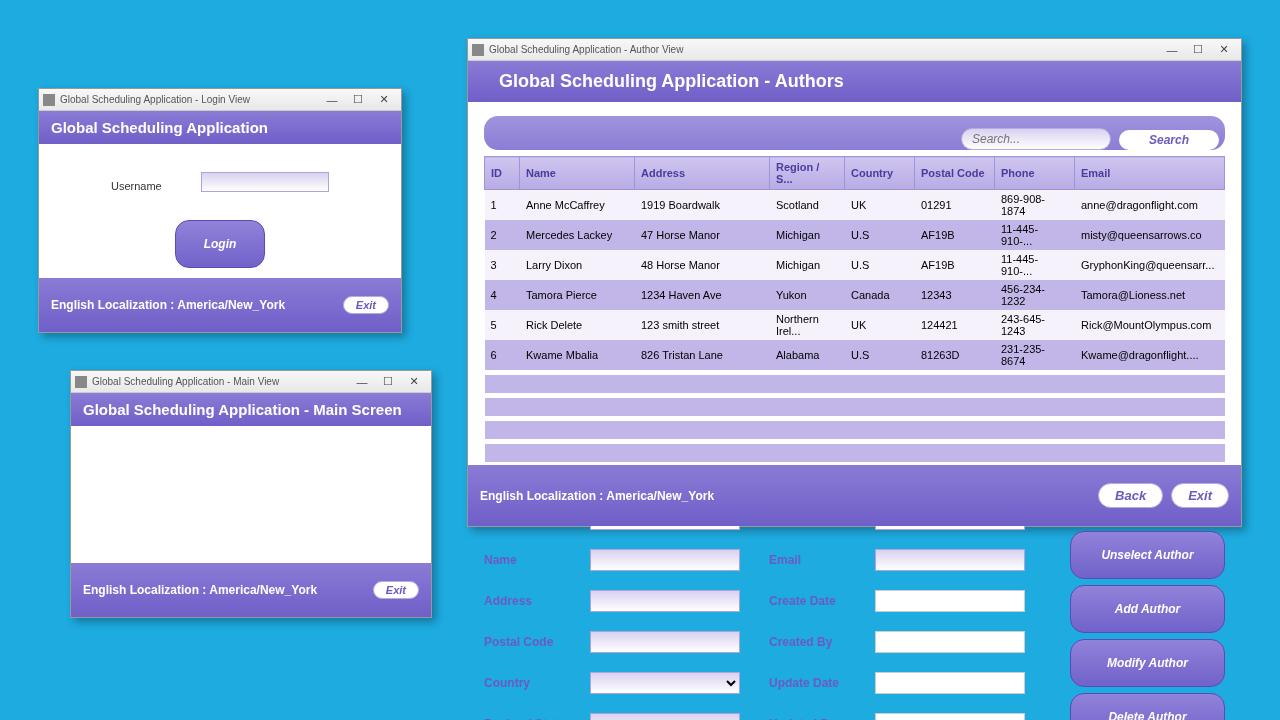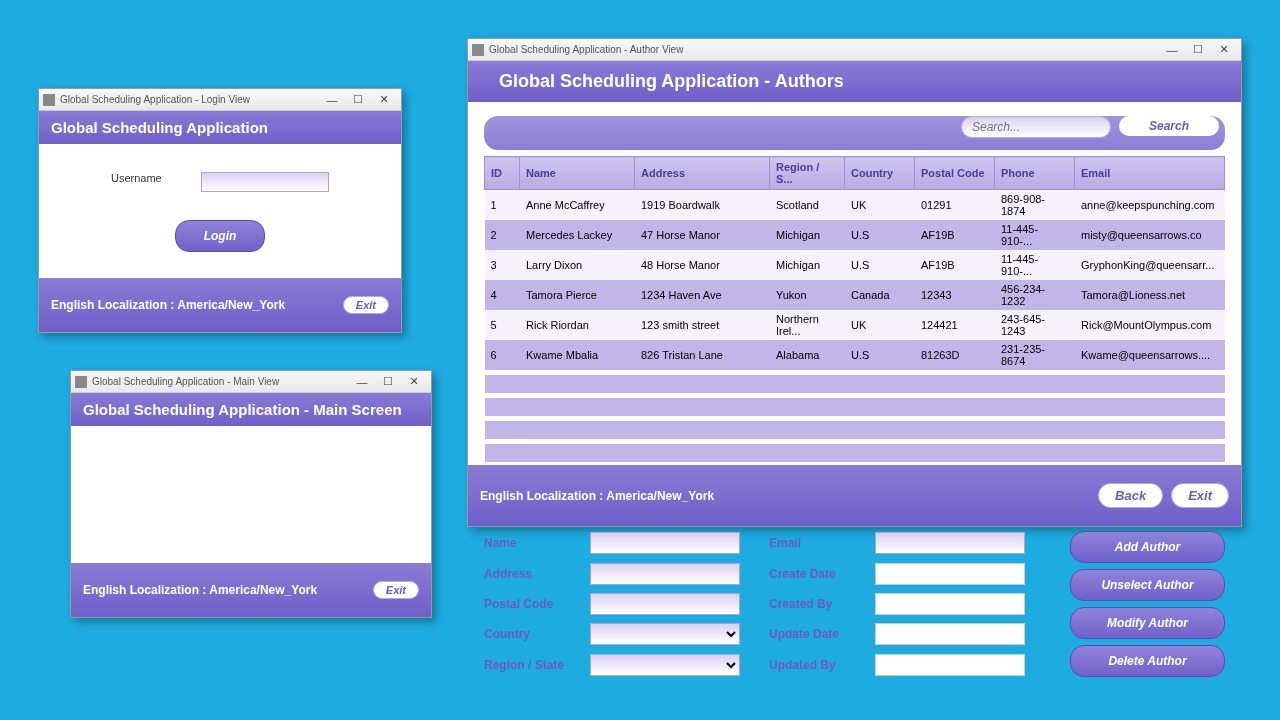--- a/index.html
+++ b/index.html
@@ -14,46 +14,46 @@
 
 .appheader { background: linear-gradient(#8a7bd6,#6f5fc8); color: #fff; padding: 10px 31px; font-size: 18px; font-weight: bold; }
 .appheader.small { font-size: 15px; padding: 8px 12px; }
 
 .footer { position: absolute; left: 0; right: 0; bottom: 0; background: linear-gradient(#8a7bd6,#6f5fc8); color: #fff; padding: 18px 12px; font-size: 12px; font-weight: bold; display: flex; align-items: center; }
 .footer .spacer { flex: 1; }
 
 .pillbtn { background: #fff; color: #6b5bc0; border: 1px solid #b7aae0; border-radius: 12px; padding: 2px 12px; font-size: 11px; font-weight: bold; font-style: italic; cursor: pointer; }
 .pillbtn.big { border-radius: 14px; padding: 4px 16px; font-size: 13px; }
 
-.purplebtn { background: linear-gradient(#9182da,#7062c9); color: #fff; border: 1px solid #5a4bb0; border-radius: 14px; padding: 8px 20px; font-size: 12px; font-weight: bold; font-style: italic; cursor: pointer; }
+.purplebtn { background: linear-gradient(#9182da,#7062c9); color: #fff; border: 1px solid #5a4bb0; border-radius: 14px; padding: 16px 20px; font-size: 12px; font-weight: bold; font-style: italic; cursor: pointer; }
 .purplebtn.wider { width: 155px; text-align: center; display: inline-block; }
 
 .inp { background: linear-gradient(#d9d1ef,#fff); border: 1px solid #b0a3dc; height: 20px; padding: 1px 4px; font-size: 11px; }
 .inp.ro { background: #fff; border: 1px solid #ccc; }
 
 
 #w-login { left: 38px; top: 88px; width: 364px; height: 245px; }
 #w-login .form { padding: 24px 0 0 0; }
-#w-login .row { display: flex; align-items: flex-start; justify-content: center; margin: 4px 16px; }
+#w-login .row { display: flex; align-items: flex-end; justify-content: center; margin: 4px 16px; }
 #w-login .lbl { width: 80px; text-align: left; font-size: 11px; color: #333; margin-right: 10px; }
 #w-login .inp { width: 128px; }
 #w-login .btnrow { text-align: center; margin-top: 28px; }
 #w-login .purplebtn { width: 90px; }
 
 
 #w-main { left: 70px; top: 370px; width: 362px; height: 248px; }
 #w-main .content { text-align: center; padding-top: 20px; }
 #w-main .welcome { color: #6b5bc0; font-weight: bold; font-size: 14px; margin-bottom: 16px; }
 #w-main .purplebtn { display: block; margin: 6px auto; width: 140px; }
 
 
 #w-auth { left: 467px; top: 38px; width: 775px; height: 489px; }
 #w-auth .body { padding: 14px 16px 0 16px; }
 
-.searchbar { background: linear-gradient(#a094dd,#8b7dd4); border-radius: 14px; height: 34px; display: flex; align-items: flex-start; justify-content: flex-end; padding: 0 6px 0 12px; margin-bottom: 6px; }
+.searchbar { background: linear-gradient(#a094dd,#8b7dd4); border-radius: 14px; height: 34px; display: flex; align-items: flex-end; justify-content: flex-end; padding: 0 6px 0 12px; margin-bottom: 6px; }
 .searchbar .sinput { width: 150px; height: 22px; border: 1px solid #b7aae0; border-radius: 11px; background: linear-gradient(#d9d1ef,#fff); padding: 0 10px; font-size: 12px; font-style: italic; color: #888; }
 .searchbar .sbtn { margin-left: 8px; background: #fff; color: #6b5bc0; border: none; border-radius: 11px; padding: 3px 30px; font-size: 12px; font-weight: bold; font-style: italic; cursor: pointer; }
 
 .table { width: 100%; border-collapse: collapse; font-size: 11px; }
 .table th { background: linear-gradient(#cfc5ee,#b8abe5); color: #4a3c9e; font-weight: bold; border: 1px solid #a093d8; padding: 4px 6px; text-align: left; }
 .table td { padding: 3px 6px; border-right: 1px solid transparent; }
 .table tr.odd td { background: #f5f2fb; }
 .table tr.even td { background: #c2b6e8; }
 .table tr.blank td { height: 18px; }
 .table .sep td { background: #fff !important; height: 5px; padding: 0;}
@@ -154,21 +154,21 @@
         </thead>
       <tbody id="tbody">
           <tr class="odd">
             <td>1</td>
             <td>Anne McCaffrey</td>
             <td>1919 Boardwalk</td>
             <td>Scotland</td>
             <td>UK</td>
             <td>01291</td>
             <td>869-908-1874</td>
-            <td>anne@keepspunching.com</td>
+            <td>anne@dragonflight.com</td>
           </tr>
           <tr class="even">
             <td>2</td>
             <td>Mercedes Lackey</td>
             <td>47 Horse Manor</td>
             <td>Michigan</td>
             <td>U.S</td>
             <td>AF19B</td>
             <td>11-445-910-...</td>
             <td>misty@queensarrows.co</td>
@@ -188,37 +188,37 @@
             <td>Tamora Pierce</td>
             <td>1234 Haven Ave</td>
             <td>Yukon</td>
             <td>Canada</td>
             <td>12343</td>
             <td>456-234-1232</td>
             <td>Tamora@Lioness.net</td>
           </tr>
           <tr class="odd">
             <td>5</td>
-            <td>Rick Riordan</td>
+            <td>Rick Delete</td>
             <td>123 smith street</td>
             <td>Northern Irel...</td>
             <td>UK</td>
             <td>124421</td>
             <td>243-645-1243</td>
             <td>Rick@MountOlympus.com</td>
           </tr>
           <tr class="even">
             <td>6</td>
             <td>Kwame Mbalia</td>
             <td>826 Tristan Lane</td>
             <td>Alabama</td>
             <td>U.S</td>
             <td>81263D</td>
             <td>231-235-8674</td>
-            <td>Kwame@queensarrows....</td>
+            <td>Kwame@dragonflight....</td>
           </tr>
           <tr class="sep">
             <td colspan="8"></td>
           </tr>
           <tr class="even blank">
             <td colspan="8"></td>
           </tr>
           <tr class="sep">
             <td colspan="8"></td>
           </tr>
@@ -269,22 +269,22 @@
           <div class="flbl">Create Date</div>
           <input class="inp ro" readonly="" style="">
           <div class="flbl">Created By</div>
           <input class="inp ro" readonly="" style="">
           <div class="flbl">Update Date</div>
           <input class="inp ro" readonly="" style="">
           <div class="flbl">Updated By</div>
           <input class="inp ro" readonly="" style="">
         </div>
       <div class="actioncol" id="actions">
+          <button class="purplebtn wider">Unselect Author</button>
           <button class="purplebtn wider">Add Author</button>
-          <button class="purplebtn wider">Unselect Author</button>
           <button class="purplebtn wider">Modify Author</button>
           <button class="purplebtn wider">Delete Author</button>
         </div>
     </div>
   </div>
   <div class="footer">
     <span>English Localization : America/New_York</span>
     <span class="spacer"></span>
     <button class="pillbtn big">Back</button>
     <span style="width:8px"></span>

